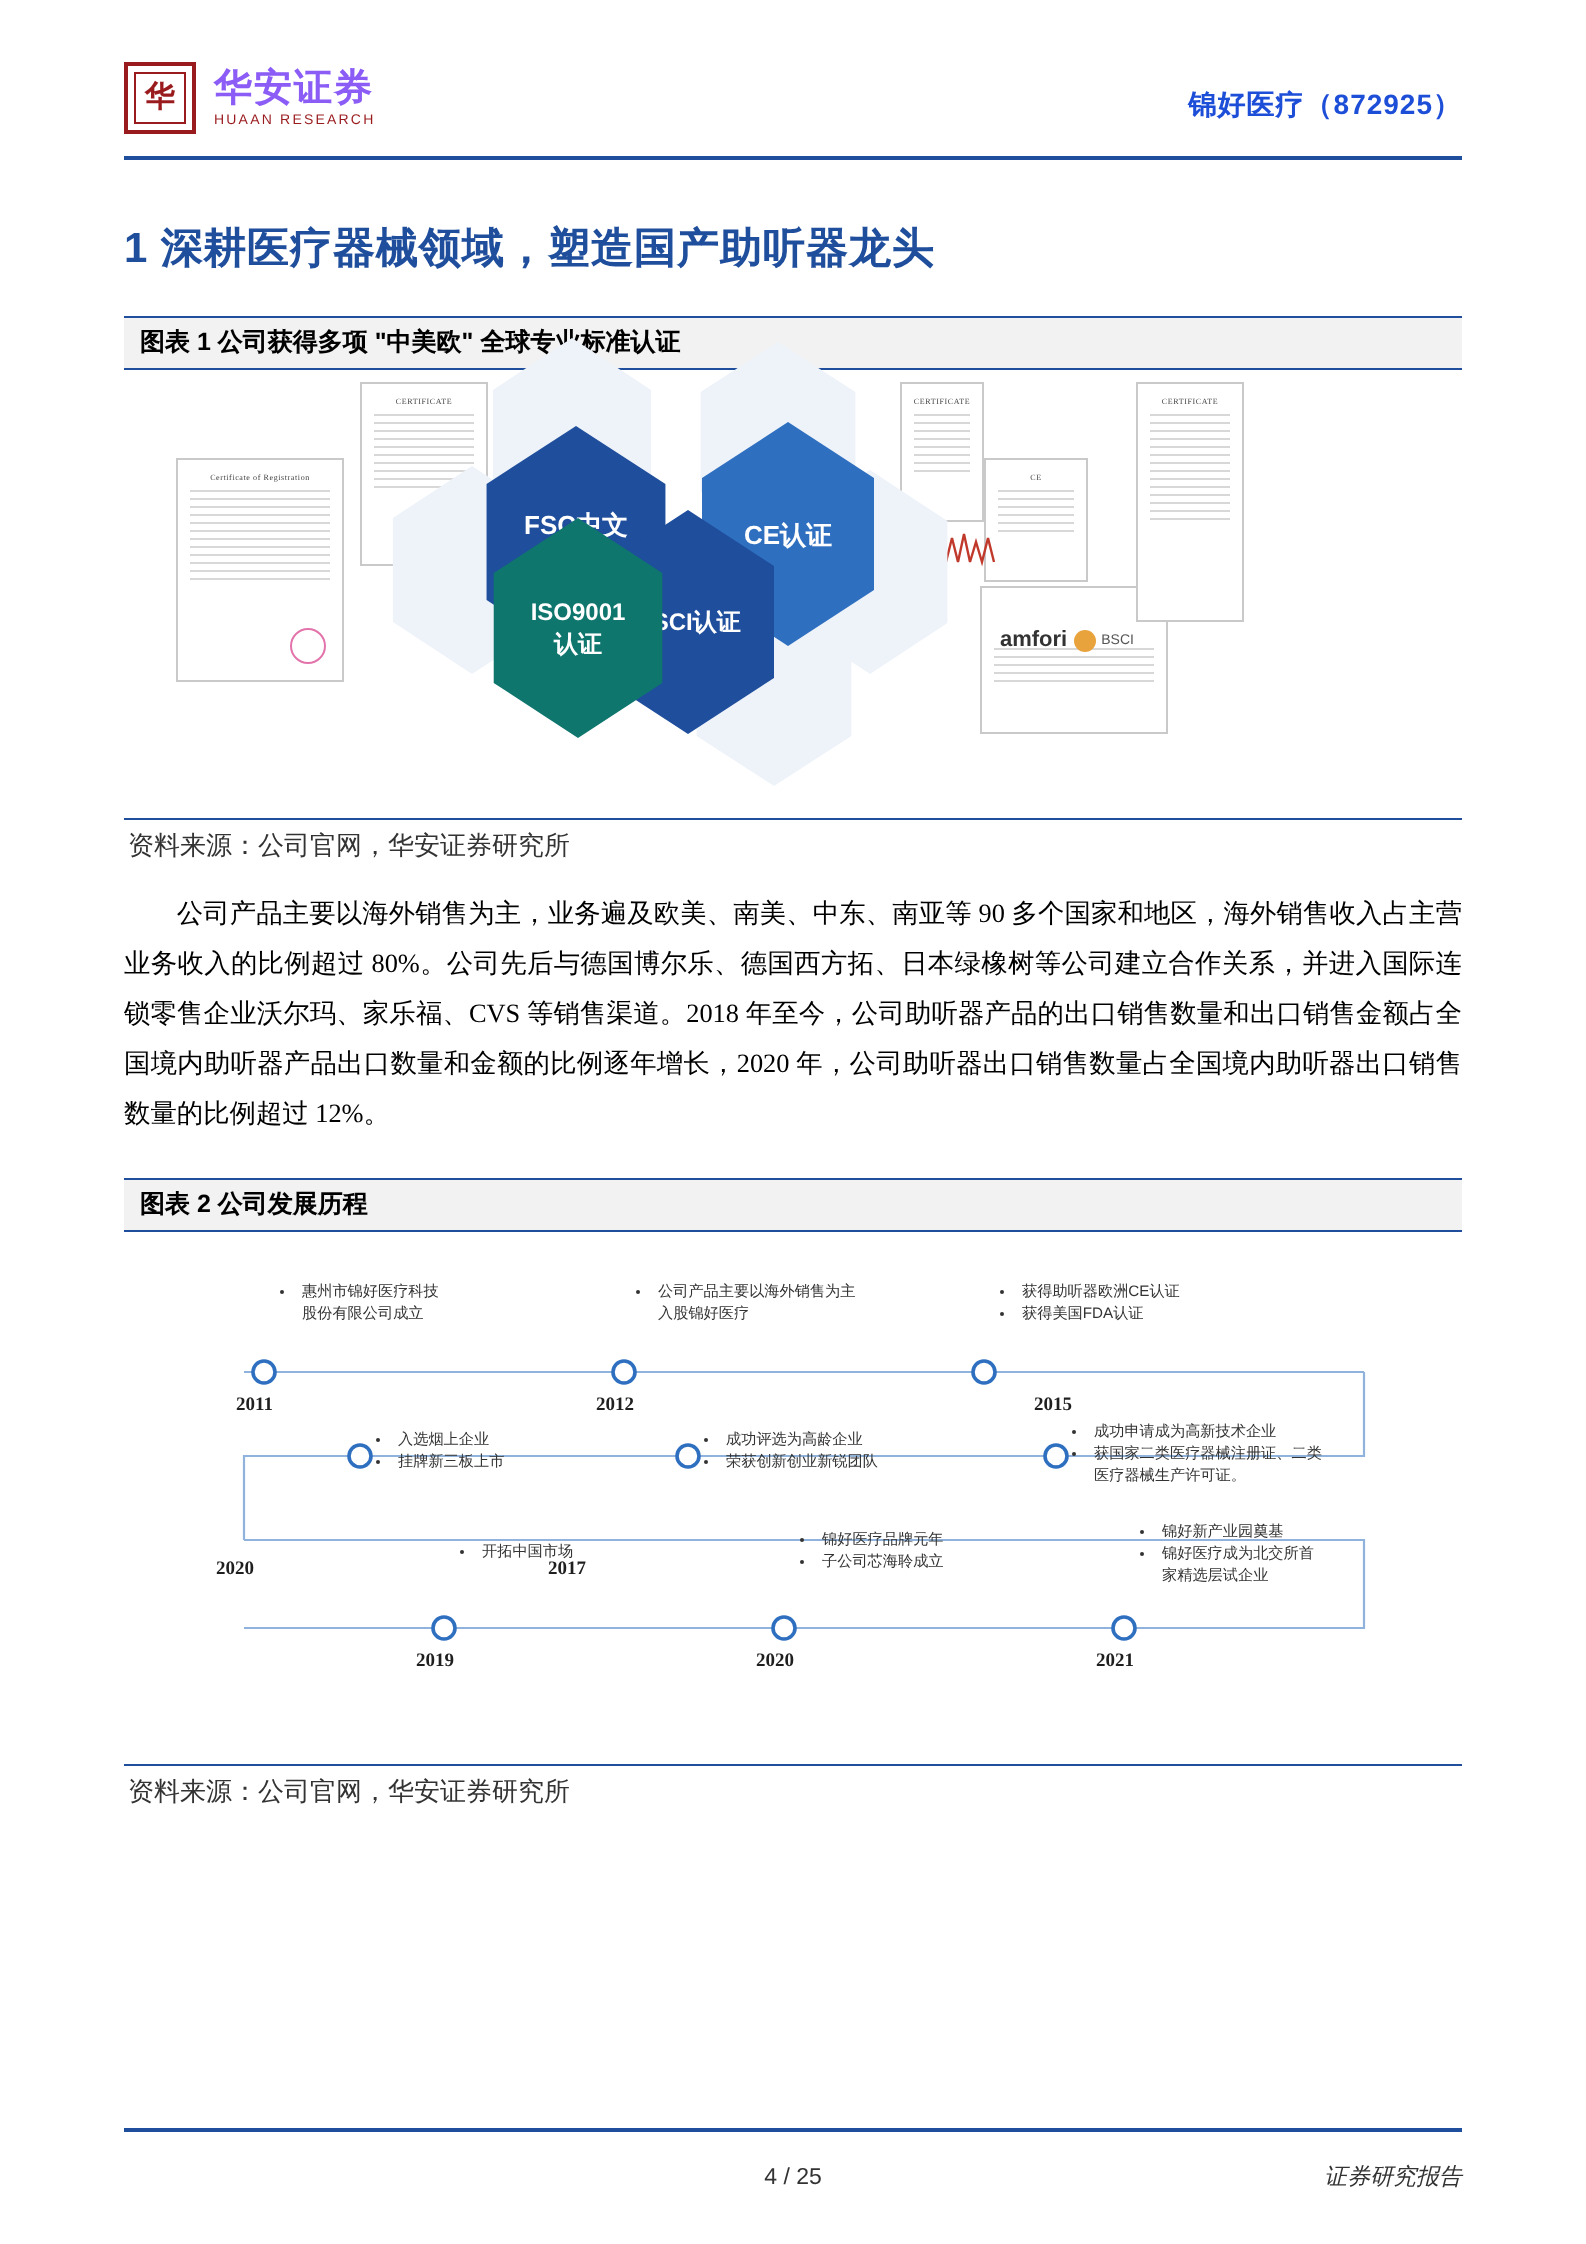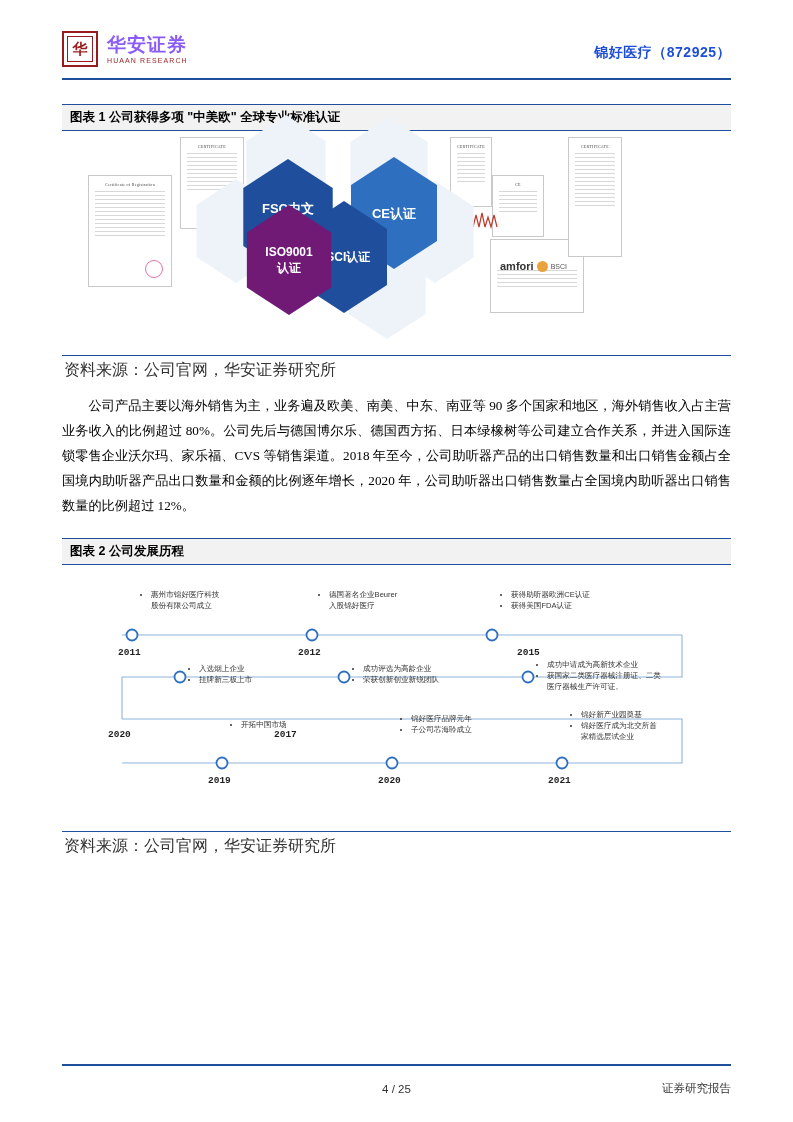--- a/index.html
+++ b/index.html
@@ -137,21 +137,21 @@
     padding: 4px 0 4px 8px;
     font-size: 12.5px;
     font-weight: bold;
     color: #000;
     font-family: "Liberation Sans", sans-serif;
   }
   .fig-source {
     margin-top: 6px;
     border-top: 1px solid #1f4e9c;
     padding-top: 4px;
-    font-size: 16px;
+    font-size: 13px;
     color: #333;
     padding-left: 2px;
   }
 
   
   .fig1 {
     position: relative;
     height: 218px;
     background: #ffffff;
   }
@@ -214,21 +214,21 @@
     clip-path: polygon(50% 0%, 93% 25%, 93% 75%, 50% 100%, 7% 75%, 7% 25%);
   }
   .hex.light {
     background: #eef3fa;
     border: none;
     color: transparent;
   }
   .hex-fsc  { left: 24px;  top: 24px;  width: 104px; height: 116px; background: #1f4e9c; font-size: 13px; line-height: 17px; }
   .hex-ce   { left: 132px; top: 22px;  width: 100px; height: 112px; background: #2f6fc0; font-size: 13px; line-height: 17px; }
   .hex-bsci { left: 82px;  top: 66px;  width: 100px; height: 112px; background: #1f4e9c; font-size: 12px; line-height: 16px; }
-  .hex-iso  { left: 28px;  top: 70px;  width: 98px;  height: 110px; background: #701a75; font-size: 12px; line-height: 16px; }
+  .hex-iso  { left: 28px;  top: 70px;  width: 98px;  height: 110px; background: #0f766e; font-size: 12px; line-height: 16px; }
   .hex-l1   { left: -22px; top: 44px;  width: 92px;  height: 104px; background: #e8eef7; }
   .hex-l2   { left: 28px;  top: -20px; width: 92px;  height: 104px; background: #eef3fa; }
   .hex-l3   { left: 132px; top: -18px; width: 90px;  height: 100px; background: #eef3fa; }
   .hex-l4   { left: 178px; top: 46px;  width: 90px;  height: 102px; background: #e8eef7; }
   .hex-l5   { left: 130px; top: 104px; width: 90px;  height: 100px; background: #eef3fa; }
 
   .amfori-box {
     position: absolute;
     left: 438px;
     top: 124px;
@@ -270,21 +270,21 @@
     font-family: "Liberation Sans", sans-serif;
     white-space: nowrap;
   }
   .tl-note li { list-style: disc; margin-left: 9px; }
   .tl-note ul { margin: 0; padding: 0; }
   .tl-year {
     position: absolute;
     font-size: 9.5px;
     font-weight: bold;
     color: #1f1f1f;
-    font-family: Liberation Mono, monospace;
+    font-family: Liberation Serif, serif;
   }
 
   
   .footer-rule {
     position: absolute;
     left: 62px;
     right: 62px;
     bottom: 56px;
     height: 2px;
     background: #1f4e9c;
@@ -303,20 +303,21 @@
   .footer .page-num {
     position: absolute;
     left: 50%;
     transform: translateX(-50%);
     font-family: "Liberation Sans", sans-serif;
     font-size: 11.5px;
   }
   .footer .right {
     margin-left: auto;
     font-family: "Liberation Sans", sans-serif;
+    font-style: italic;
   }
 </style>
 </head>
 <body>
 
 <div class="page">
 
   <div class="header">
     <div class="logo-wrap">
       <div class="logo-mark">
@@ -324,20 +325,21 @@
       </div>
       <div class="logo-text">
         <div class="logo-cn">华安证券</div>
         <div class="logo-en">HUAAN RESEARCH</div>
       </div>
     </div>
     <div class="header-right">锦好医疗（872925）</div>
   </div>
   <div class="header-rule"></div>
 
+  <div class="h1">1 深耕医疗器械领域，塑造国产助听器龙头</div>
 
 
   <div class="fig-caption">图表 1 公司获得多项 "中美欧" 全球专业标准认证</div>
   <div class="fig1">
 
     <div class="cert cert-a">
       <div class="c-title">Certificate of Registration</div>
       <div class="c-lines">
         <i></i>
           <i></i>
@@ -494,21 +496,21 @@
     </svg>
 
     <div class="tl-note" style="left:80px; top:22px;">
       <ul>
           <li>惠州市锦好医疗科技</li>
         </ul>
       <div style="margin-left:9px;">股份有限公司成立</div>
     </div>
     <div class="tl-note" style="left:258px; top:22px;">
       <ul>
-          <li>德国著名企业Beurer</li>
+          <li>公司产品主要以海外销售为主</li>
         </ul>
       <div style="margin-left:9px;">入股锦好医疗</div>
     </div>
     <div class="tl-note" style="left:440px; top:22px;">
       <ul>
         <li>获得助听器欧洲CE认证</li>
         <li>获得美国FDA认证</li>
       </ul>
     </div>
 

